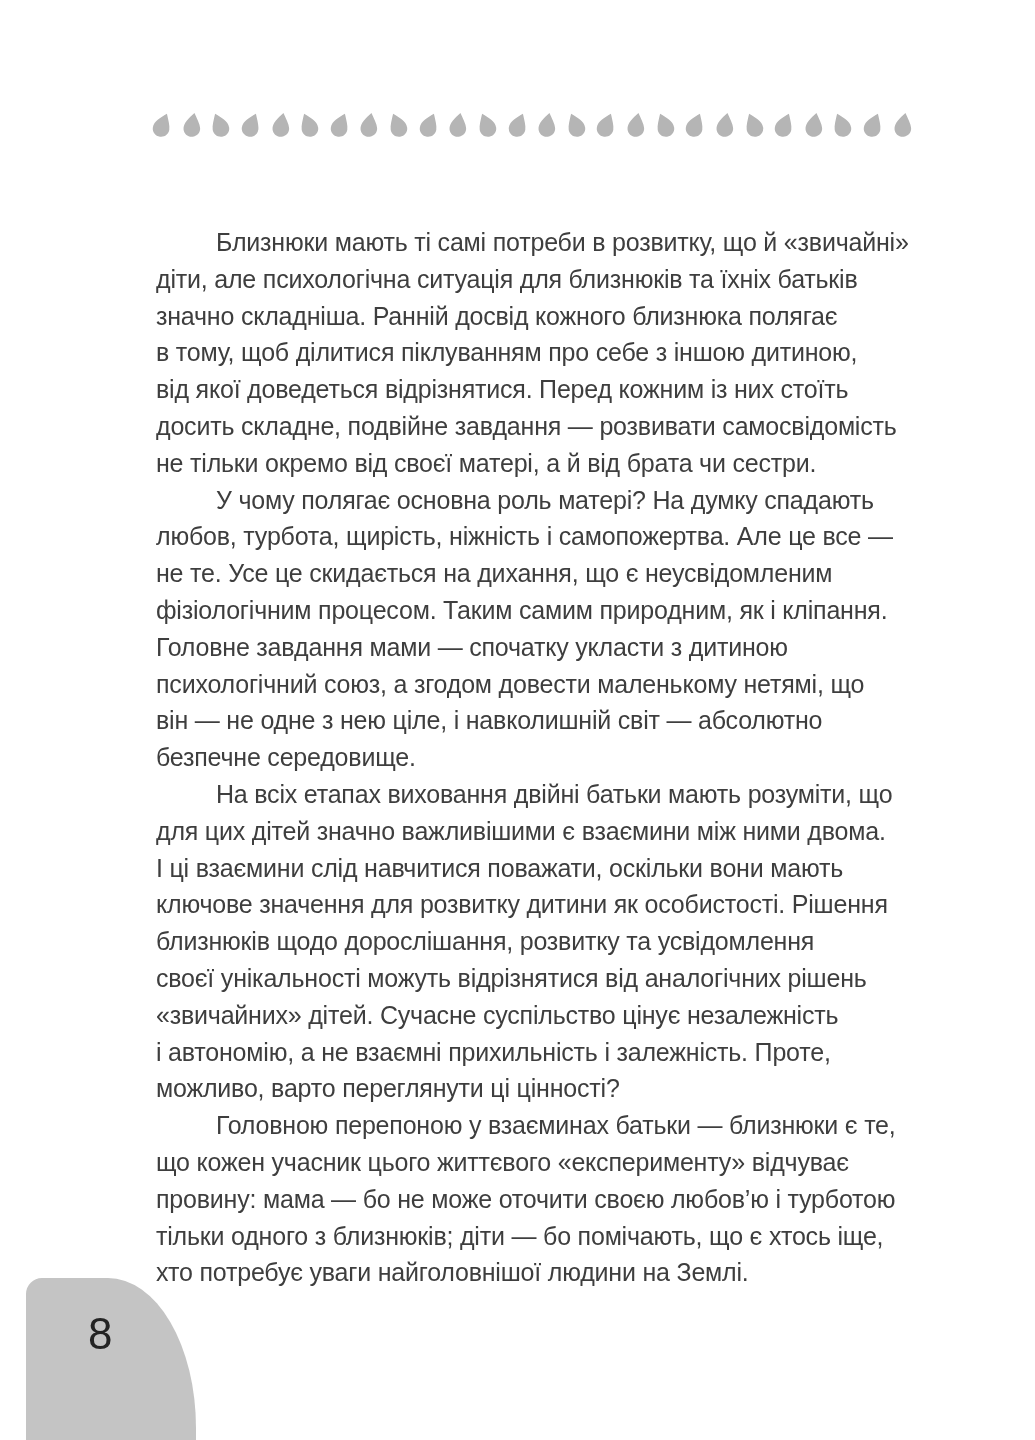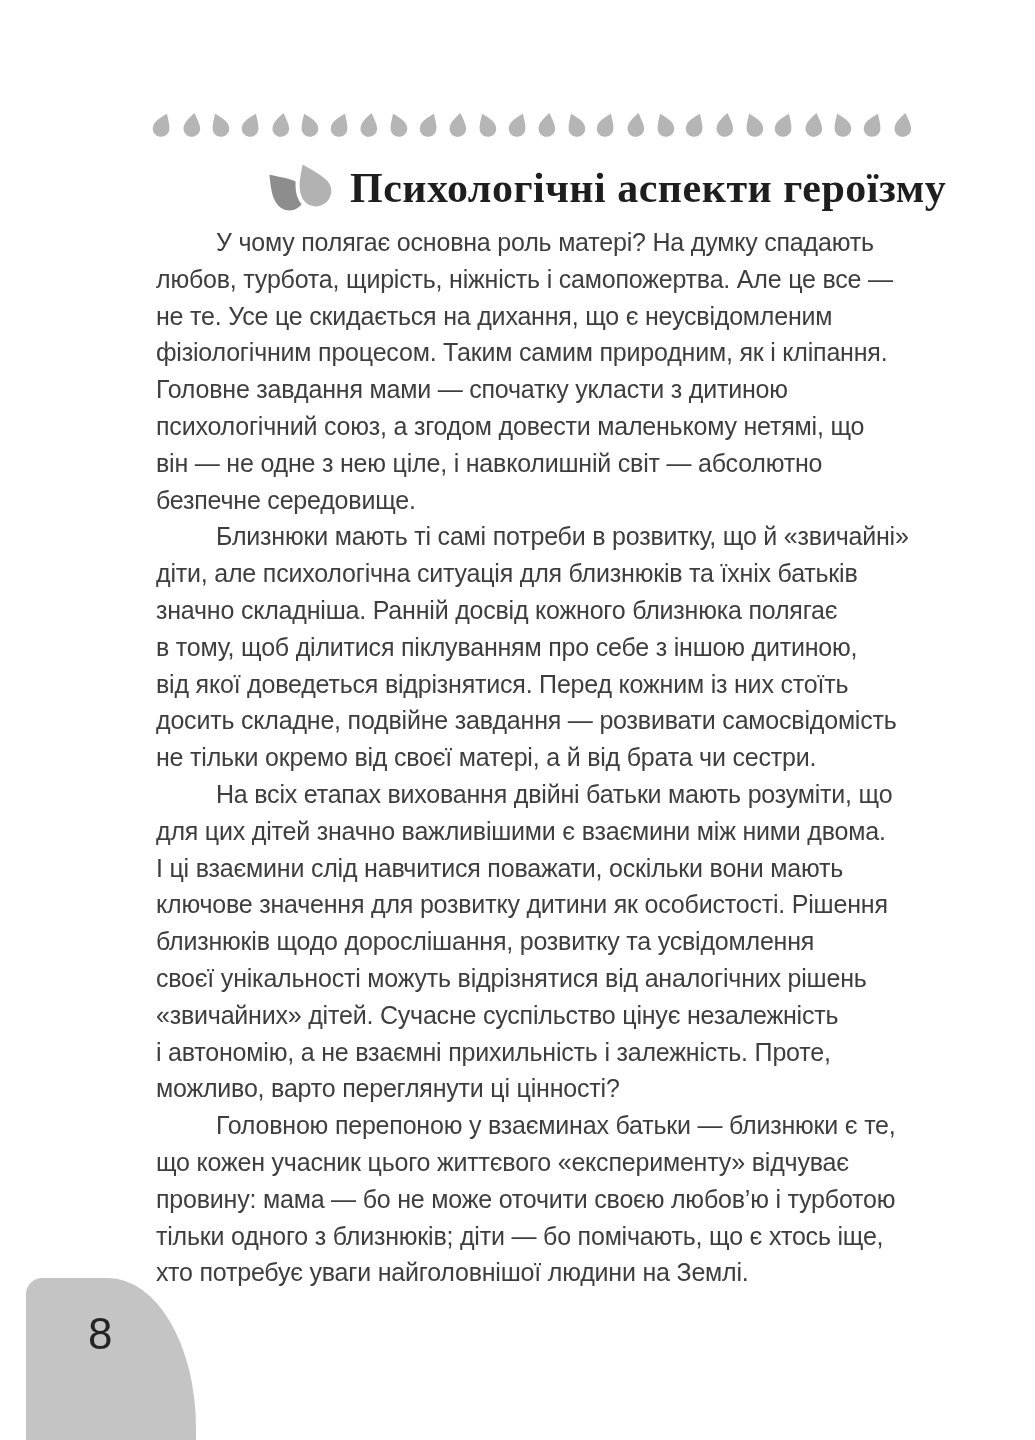--- a/index.html
+++ b/index.html
@@ -155,48 +155,37 @@
         <use href="#drop-path"></use>
       </svg>
       <svg viewBox="0 0 24 32" class="drop d-r">
         <use href="#drop-path"></use>
       </svg>
       <svg viewBox="0 0 24 32" class="drop d-u">
         <use href="#drop-path"></use>
       </svg>
     </div>
 
-  <div class="title-row">
-    <span class="leaf-icon">
-      <svg class="leaf leaf-dark" viewBox="0 0 24 32">
-          <use href="#drop-path"></use>
-        </svg>
-      <svg class="leaf leaf-light" viewBox="0 0 24 32">
-          <use href="#drop-path"></use>
-        </svg>
-    </span>
-    <h1 class="title">Психологічні аспекти героїзму</h1>
-  </div>
 
   <div class="content">
+    <p>Близнюки мають ті самі потреби в розвитку, що й «звичайні»
+діти, але психологічна ситуація для близнюків та їхніх батьків
+значно складніша. Ранній досвід кожного близнюка полягає
+в тому, щоб ділитися піклуванням про себе з іншою дитиною,
+від якої доведеться відрізнятися. Перед кожним із них стоїть
+досить складне, подвійне завдання — розвивати самосвідомість
+не тільки окремо від своєї матері, а й від брата чи сестри.</p>
     <p>У чому полягає основна роль матері? На думку спадають
 любов, турбота, щирість, ніжність і самопожертва. Але це все —
 не те. Усе це скидається на дихання, що є неусвідомленим
 фізіологічним процесом. Таким самим природним, як і кліпання.
 Головне завдання мами — спочатку укласти з дитиною
 психологічний союз, а згодом довести маленькому нетямі, що
 він — не одне з нею ціле, і навколишній світ — абсолютно
 безпечне середовище.</p>
-    <p>Близнюки мають ті самі потреби в розвитку, що й «звичайні»
-діти, але психологічна ситуація для близнюків та їхніх батьків
-значно складніша. Ранній досвід кожного близнюка полягає
-в тому, щоб ділитися піклуванням про себе з іншою дитиною,
-від якої доведеться відрізнятися. Перед кожним із них стоїть
-досить складне, подвійне завдання — розвивати самосвідомість
-не тільки окремо від своєї матері, а й від брата чи сестри.</p>
     <p>На всіх етапах виховання двійні батьки мають розуміти, що
 для цих дітей значно важливішими є взаємини між ними двома.
 І ці взаємини слід навчитися поважати, оскільки вони мають
 ключове значення для розвитку дитини як особистості. Рішення
 близнюків щодо дорослішання, розвитку та усвідомлення
 своєї унікальності можуть відрізнятися від аналогічних рішень
 «звичайних» дітей. Сучасне суспільство цінує незалежність
 і автономію, а не взаємні прихильність і залежність. Проте,
 можливо, варто переглянути ці цінності?</p>
     <p>Головною перепоною у взаєминах батьки — близнюки є те,

